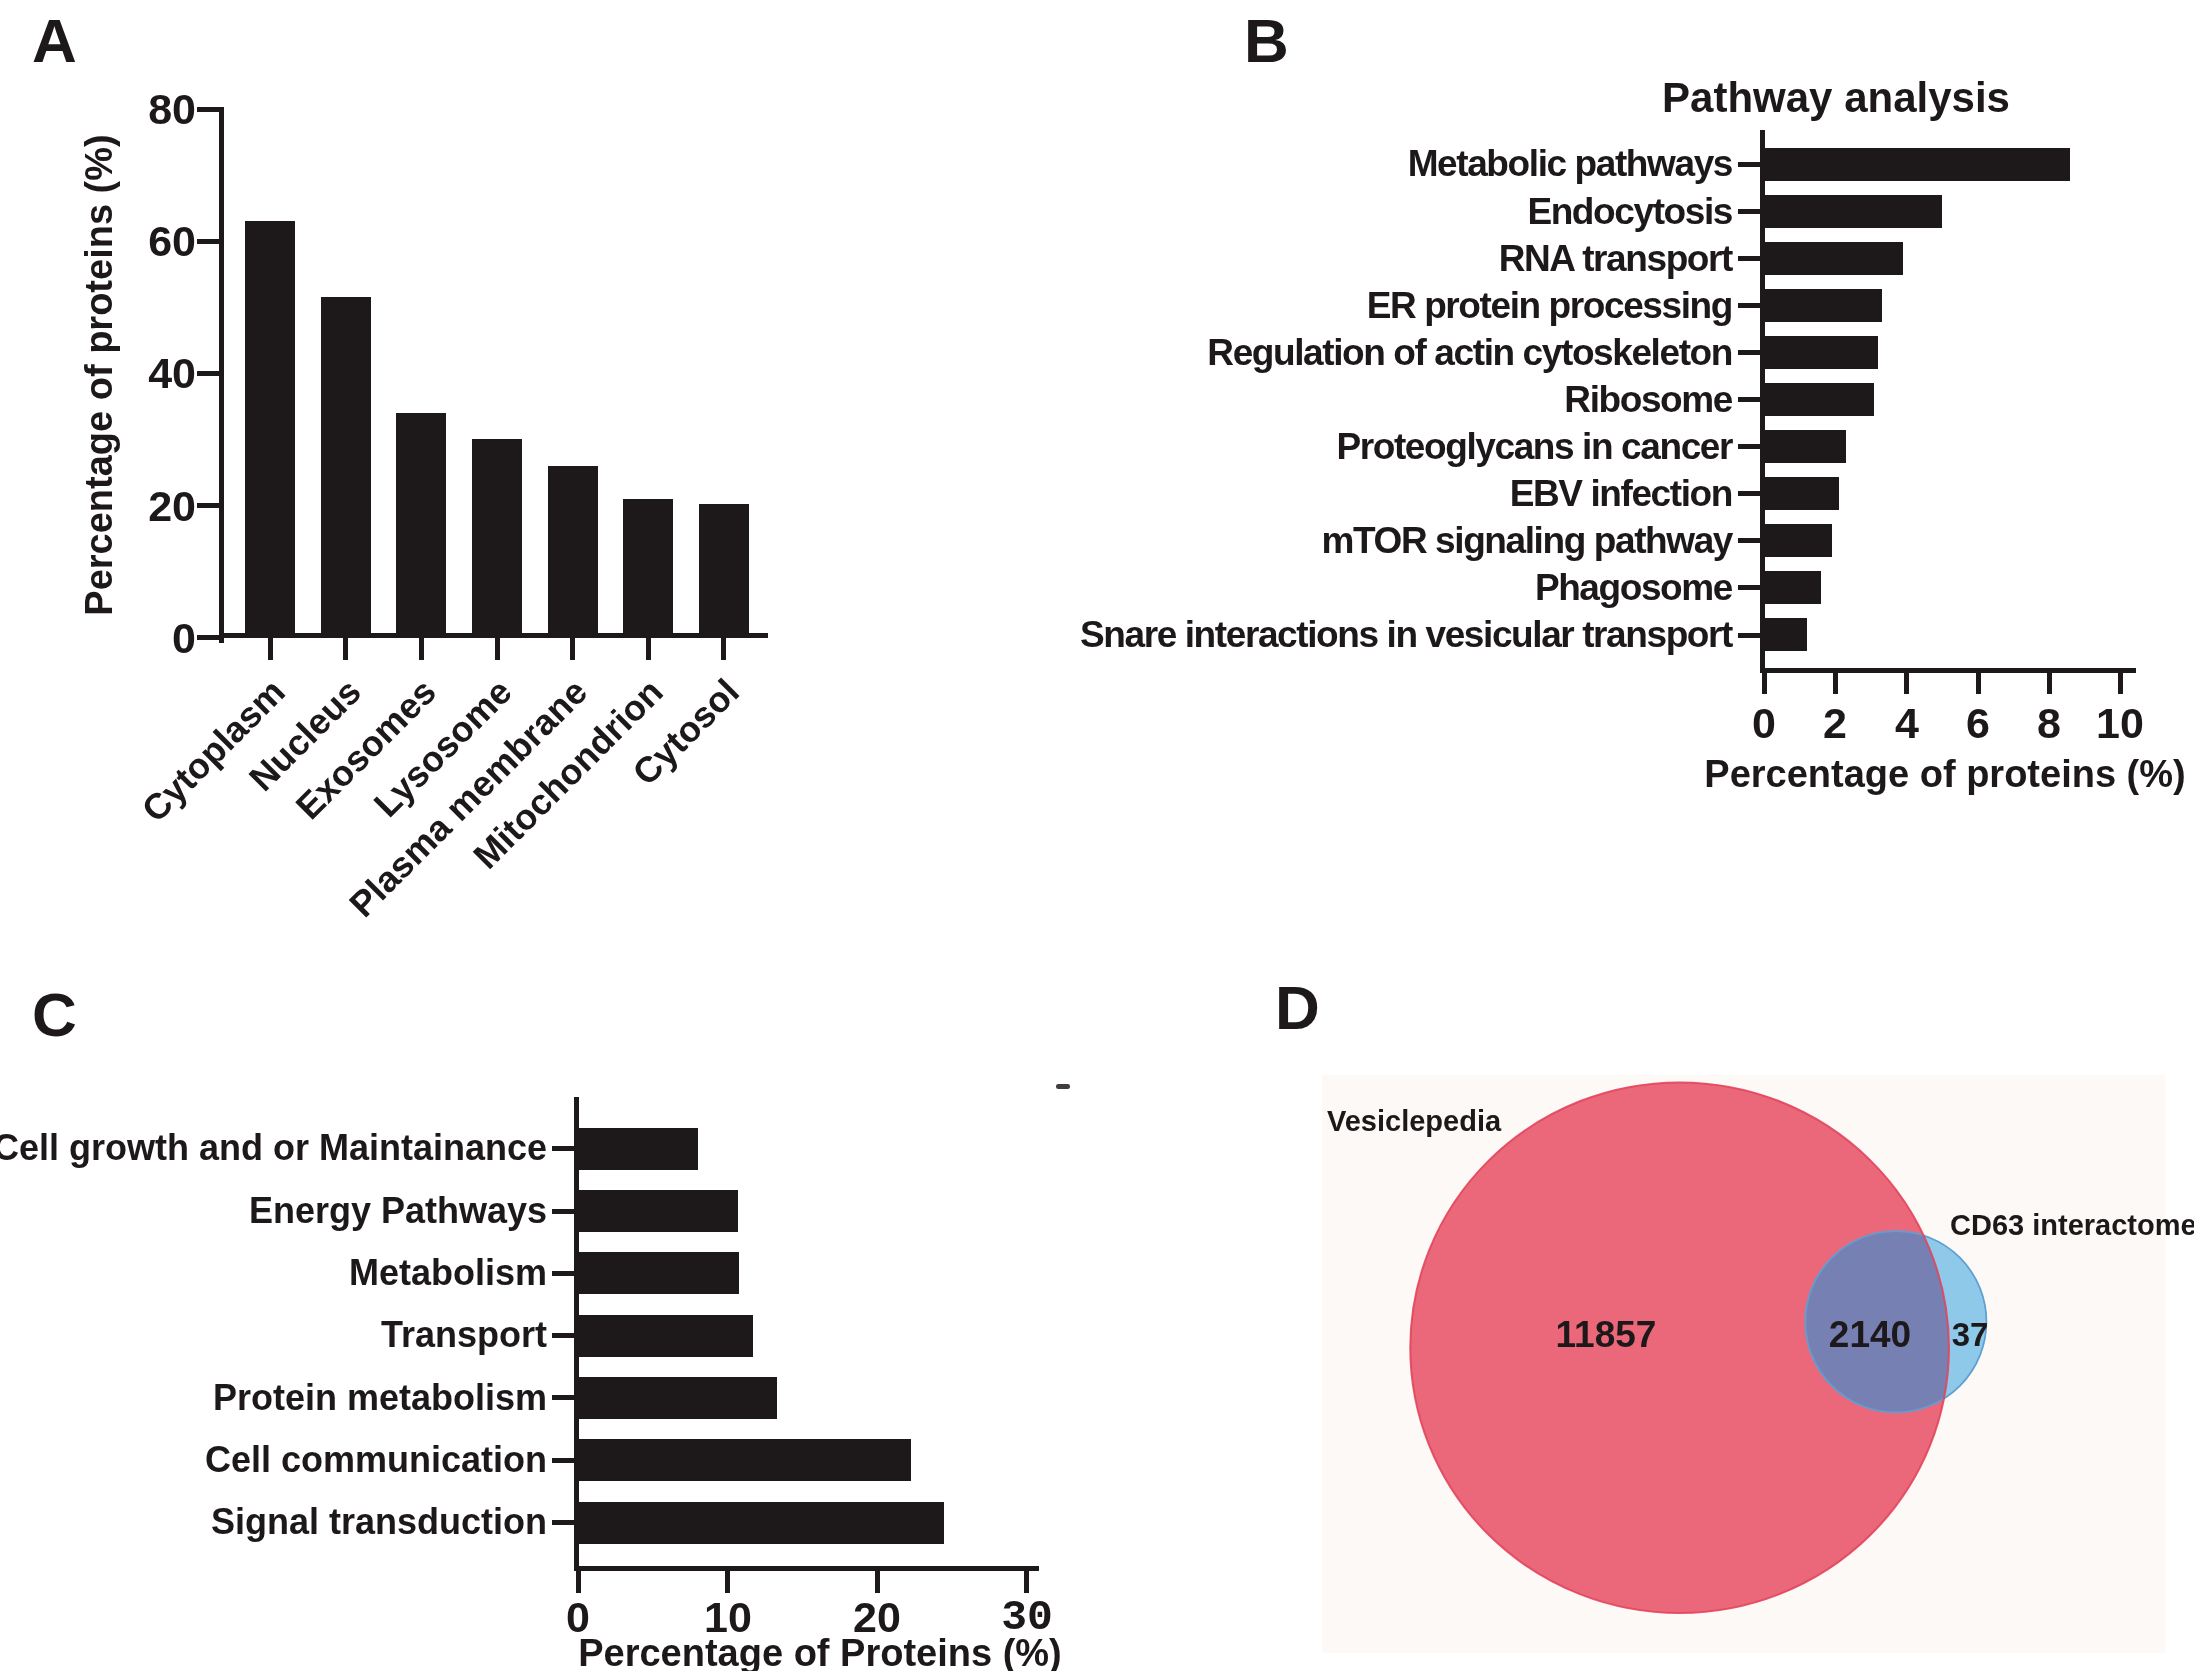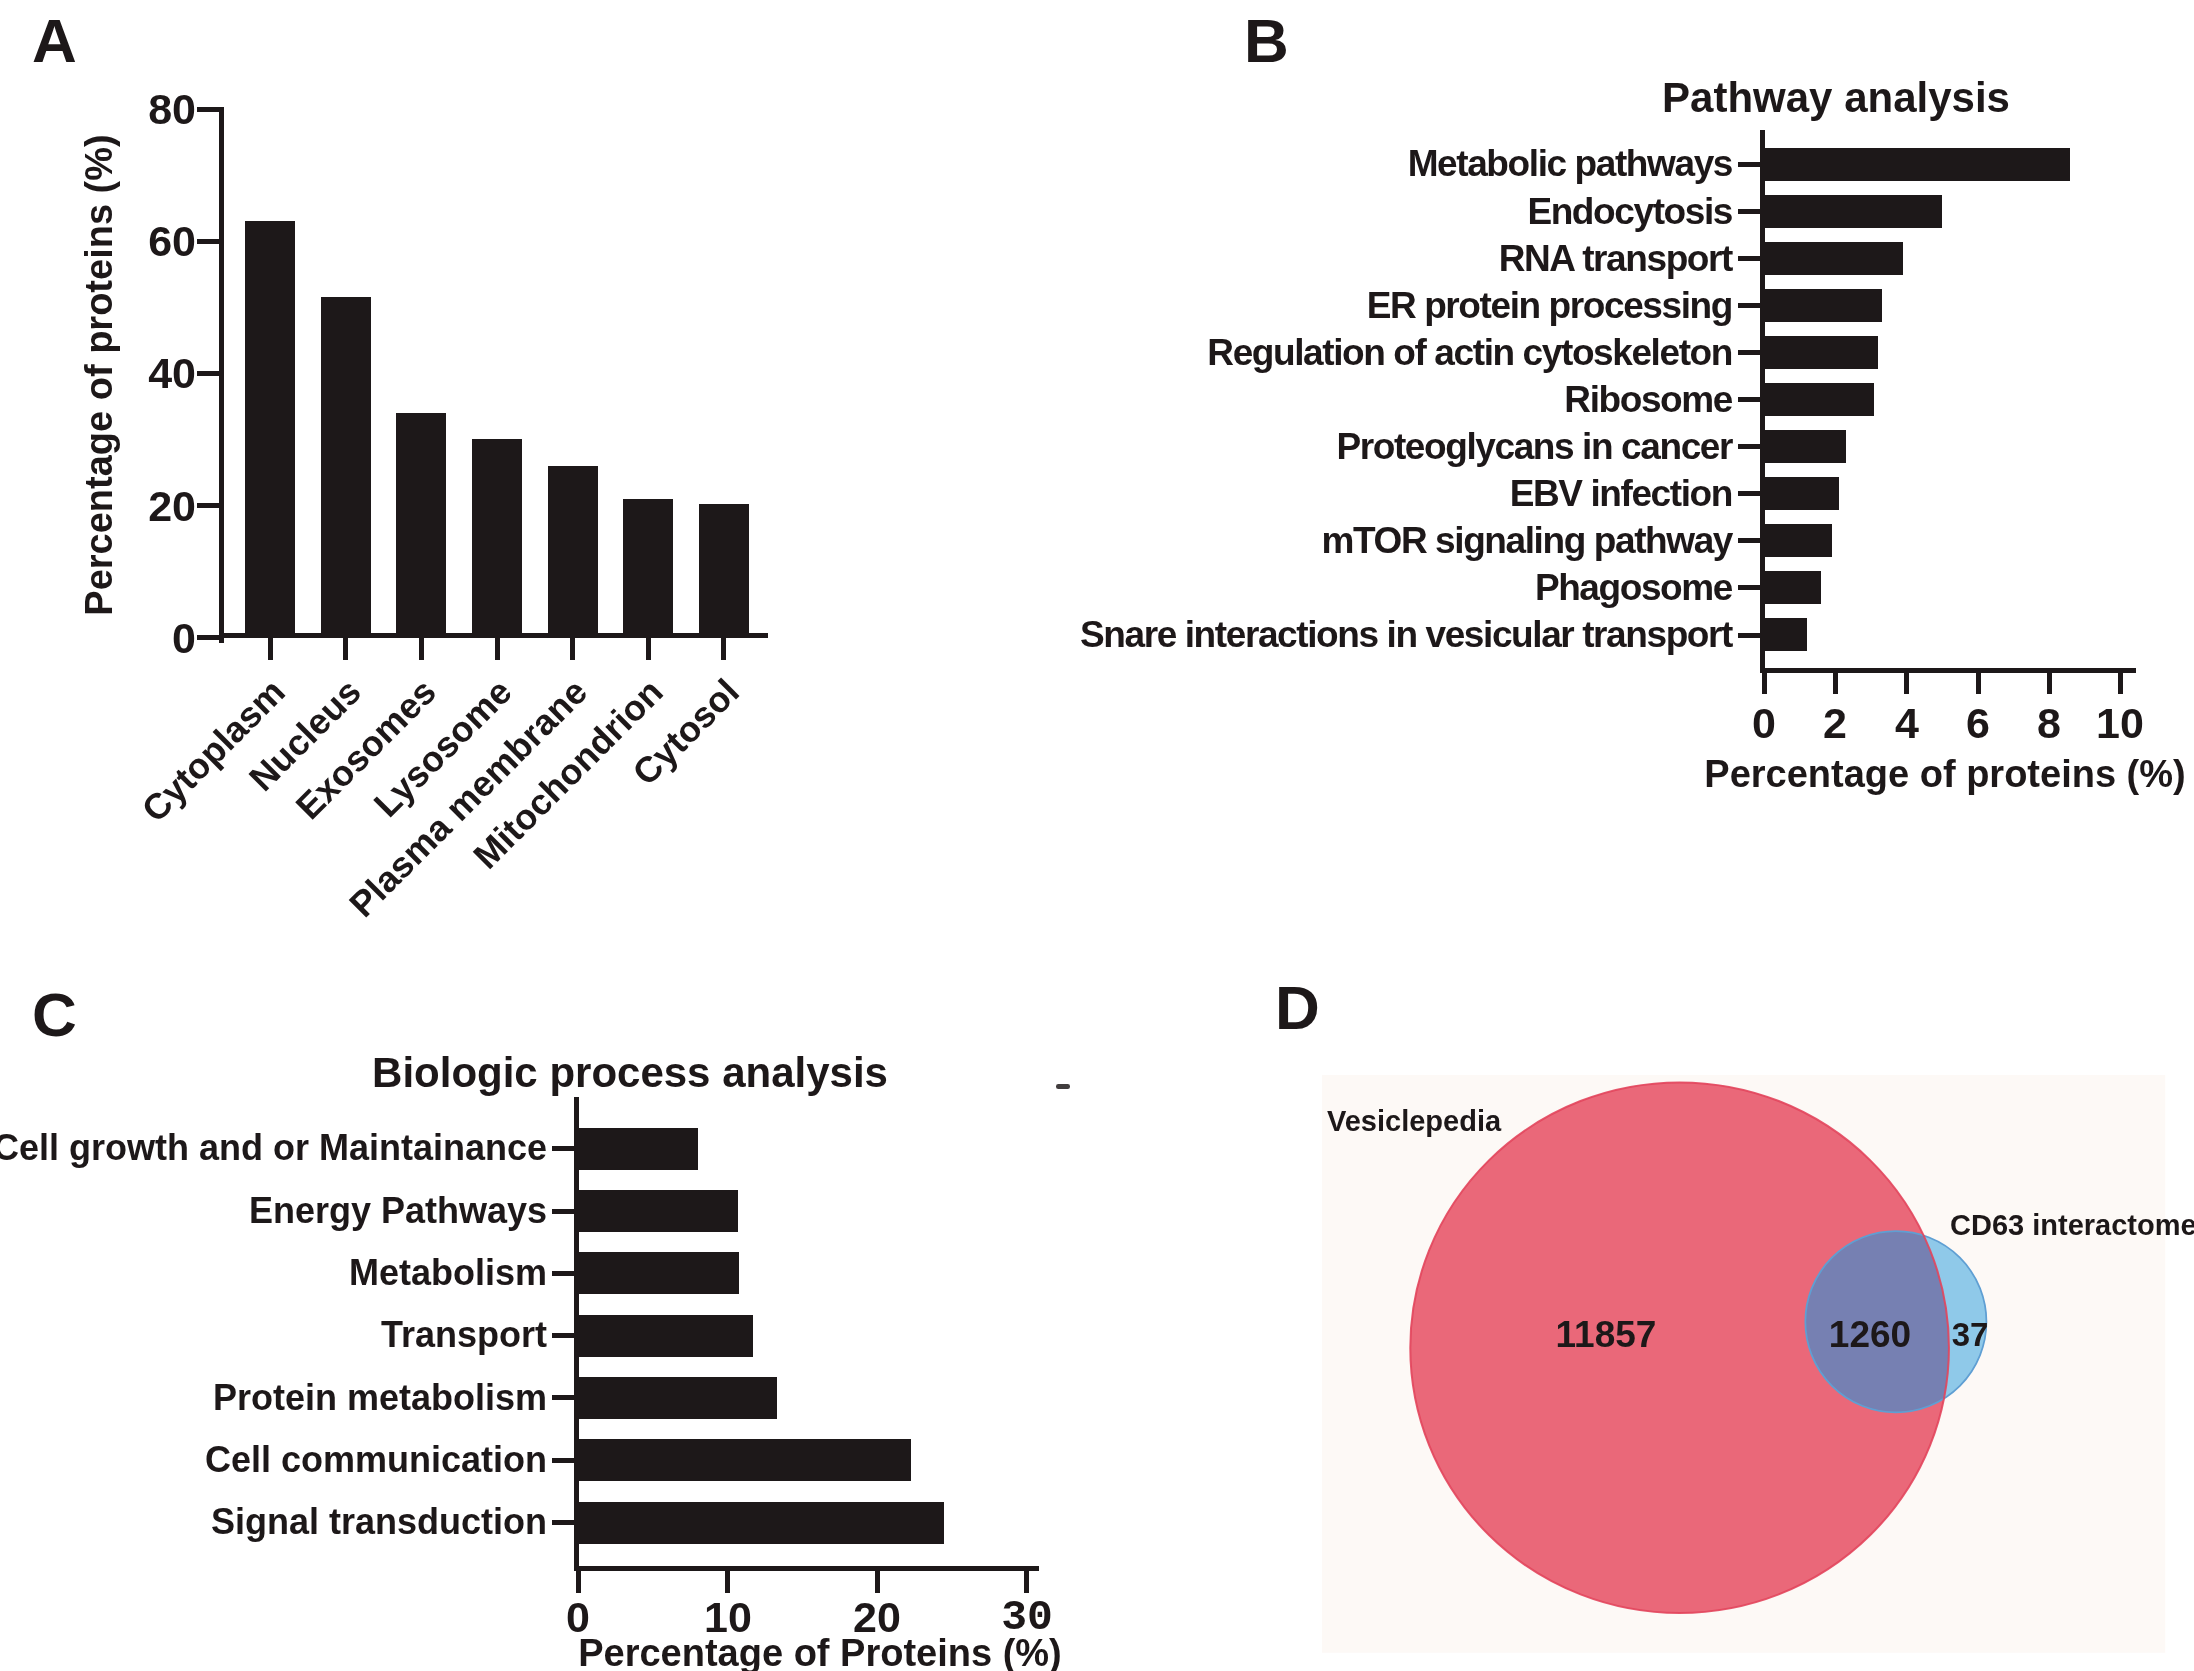--- a/index.html
+++ b/index.html
@@ -46,21 +46,20 @@
 <body>
 
 <div class="canvas">
 
   <div class="panel-letter abs" id="letter-a">A</div>
   <div class="panel-letter abs" id="letter-b">B</div>
   <div class="panel-letter abs" id="letter-c">C</div>
   <div class="panel-letter abs" id="letter-d">D</div>
 
   <div class="chart-title abs center-x" id="title-b">Pathway analysis</div>
-  <div class="chart-title abs center-x" id="title-c">Biologic process analysis</div>
 
   <div class="axlabel abs" id="ylabel-a">Percentage of proteins (%)</div>
   <div class="axlabel abs center-x" id="xlabel-b">Percentage of proteins (%)</div>
   <div class="axlabel abs center-x" id="xlabel-c">Percentage of Proteins (%)</div>
 
   <div id="chartA">
       <div class="axisline" style="left: 219px; top: 107px; width: 4.6px; height: 536px;"></div>
       <div class="axisline" style="left: 219px; top: 633px; width: 549px; height: 4.6px;"></div>
       <div class="tickmark" style="left: 197px; top: 635px; width: 22px; height: 4.6px;"></div>
       <div class="ticklabel vert" style="right: 1998px; top: 638px;">0</div>
@@ -189,17 +188,17 @@
       <ellipse cx="630" cy="485" rx="467" ry="460" fill="#ea6879"></ellipse>
       <circle cx="1005" cy="440" r="157" fill="#8fc9e9"></circle>
       <circle cx="1005" cy="440" r="157" fill="#7680b2" clip-path="url(#pinkClip)"></circle>
       <circle cx="1005" cy="440" r="157" fill="none" stroke="#5f9fd3" stroke-width="3"></circle>
       <ellipse cx="630" cy="485" rx="467" ry="460" fill="none" stroke="#e2455c" stroke-width="3.5" stroke-opacity="0.9"></ellipse>
     </svg>
 
   <div class="venn-label abs" id="venn-label-left">Vesiclepedia</div>
   <div class="venn-label abs" id="venn-label-right">CD63 interactome</div>
   <div class="venn-count abs center-xy" id="venn-count-left">11857</div>
-  <div class="venn-count abs center-xy" id="venn-count-overlap">1260</div>
+  <div class="venn-count abs center-xy" id="venn-count-overlap">2140</div>
   <div class="venn-count abs center-xy" id="venn-count-right">37</div>
 
 </div>
 
 
 </body></html>

